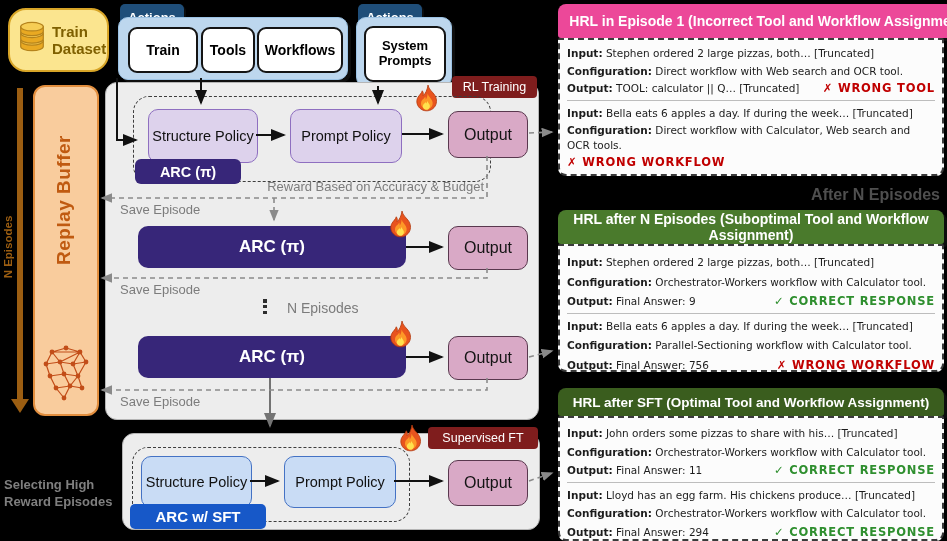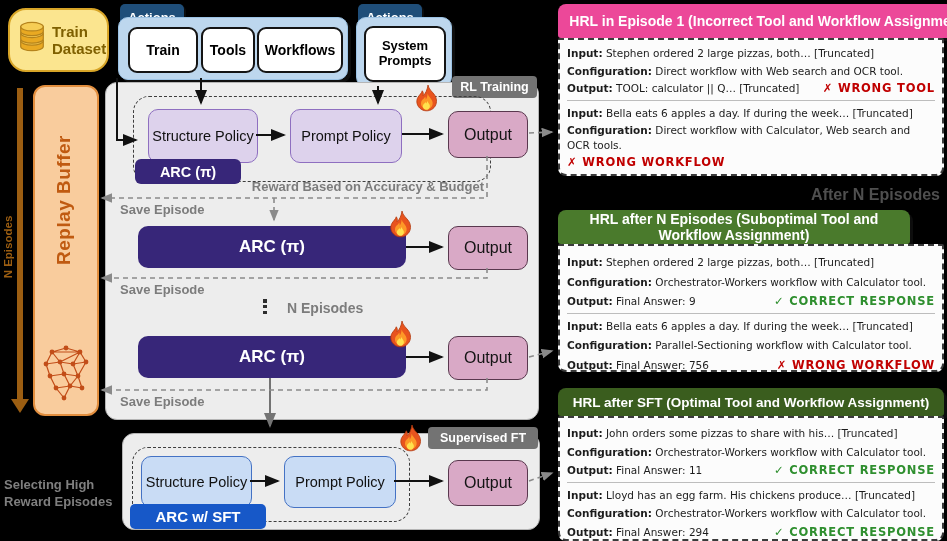--- a/index.html
+++ b/index.html
@@ -24,31 +24,31 @@
   
   .actions-tab{background:#1f4e79;color:#fff;font-weight:bold;font-size:13px;border-radius:5px;
                box-shadow:2px 2px 0 rgba(20,20,20,.6);}
   .actions-cont{background:#bdd7ee;border:1px solid #9cc3e5;border-radius:10px;
                 box-shadow:3px 3px 0 rgba(25,25,25,.55);}
   .white-box{background:#fff;border:2px solid #141414;border-radius:9px;font-weight:bold;
              font-size:14px;color:#000;line-height:1.15;}
 
   
   .stage{background:#ededed;border:1.5px solid #b5b5b5;border-radius:12px;}
-  .tag{background:#737373;color:#fff;font-weight:bold;font-size:12.5px;border-radius:4px;}
+  .tag{background:#7f1d1d;color:#fff;font-weight:normal;font-size:12.5px;border-radius:4px;}
   .dashed-wrap{border:1.6px dashed #3d3d3d;border-radius:16px;}
   .policy{border-radius:10px;font-size:14.5px;color:#111;line-height:1.25;}
   .policy-purple{background:#ddd2ec;border:1.8px solid #8e6fc0;}
   .policy-blue{background:#c9dcf5;border:1.8px solid #4472c4;}
   .arc-label{background:#372679;color:#fff;font-weight:bold;font-size:14.5px;border-radius:6px;}
   .arc-bar{background:#372679;color:#fff;font-weight:bold;font-size:17px;border-radius:10px;}
   .arc-sft{background:#1758c8;color:#fff;font-weight:bold;font-size:15px;border-radius:5px;}
   .output-box{background:#d9a9c6;border:1.8px solid #59384e;border-radius:10px;
               font-size:16px;color:#141414;}
-  .gray-note{font-weight:bold;font-size:13px;color:#7c7c7c;white-space:nowrap;}
+  .gray-note{font-weight:normal;font-size:13px;color:#7c7c7c;white-space:nowrap;}
   .dot{width:3.5px;height:3.5px;background:#2d2d2d;margin:2.2px auto;}
 
   
   .panel-header{color:#fff;font-weight:bold;font-size:14px;border-radius:8px 8px 3px 3px;
                 box-shadow:3px 3px 0 rgba(25,25,25,.5);}
   .panel-body{background:#fcfcfc;border:2px dashed #3b3b3b;border-radius:2px 2px 8px 8px;
               font-family:"DejaVu Sans",sans-serif;font-size:10.5px;color:#1c1c1c;
               padding:6px 7px;box-sizing:border-box;overflow:hidden;}
   .pline{margin:0 0 3px 0;line-height:14.5px;white-space:nowrap;overflow:hidden;}
   .pline.wrap{white-space:normal;}
@@ -199,21 +199,21 @@
     <div class="divider"></div>
     <div class="pline"><span class="plabel">Input:</span> <span>Bella eats 6 apples a day. If during the week… [Truncated]</span></div>
     <div class="pline wrap"><span class="plabel">Configuration:</span> <span>Direct workflow with Calculator, Web search and OCR tools.</span></div>
     <div class="pline out-line">
       <span class="verdict" style="color: rgb(192, 0, 0);"><span>✗</span> <span>WRONG WORKFLOW</span></span>
     </div>
   </div>
 
   <div class="abs after-n" style="left:765px;top:186px;width:175px;">After N Episodes</div>
 
-  <div class="abs panel-header ctr" style="left: 558px; top: 210px; width: 352px; height: 34px; background-color: rgb(74, 122, 44);">HRL after N Episodes (Suboptimal Tool and Workflow Assignment)</div>
+  <div class="abs panel-header ctr" style="left: 558px; top: 210px; width: 386px; height: 34px; background-color: rgb(74, 122, 44);">HRL after N Episodes (Suboptimal Tool and Workflow Assignment)</div>
   <div class="abs panel-body" style="left:558px;top:244px;width:386px;height:128px;padding-top:9px;">
     <div class="pline" style="margin-bottom:5px;"><span class="plabel">Input:</span> <span>Stephen ordered 2 large pizzas, both… [Truncated]</span></div>
     <div class="pline" style="margin-bottom:5px;"><span class="plabel">Configuration:</span> <span>Orchestrator-Workers workflow with Calculator tool.</span></div>
     <div class="pline out-line" style="margin-bottom:4px;">
       <span><span class="plabel">Output:</span> <span>Final Answer: 9</span></span>
       <span class="verdict" style="color: rgb(47, 143, 47);"><span>✓</span> <span>CORRECT RESPONSE</span></span>
     </div>
     <div class="divider"></div>
     <div class="pline" style="margin-bottom:5px;"><span class="plabel">Input:</span> <span>Bella eats 6 apples a day. If during the week… [Truncated]</span></div>
     <div class="pline" style="margin-bottom:5px;"><span class="plabel">Configuration:</span> <span>Parallel-Sectioning workflow with Calculator tool.</span></div>

